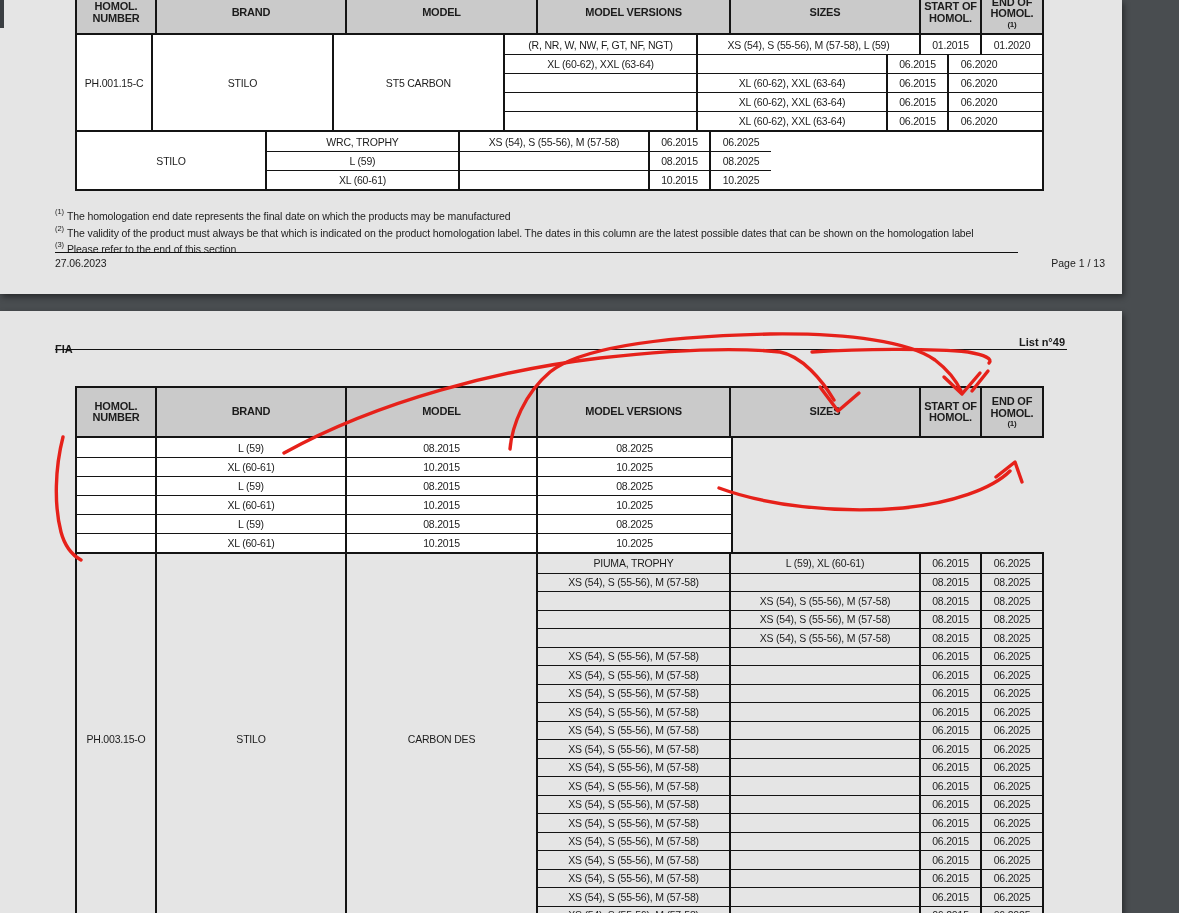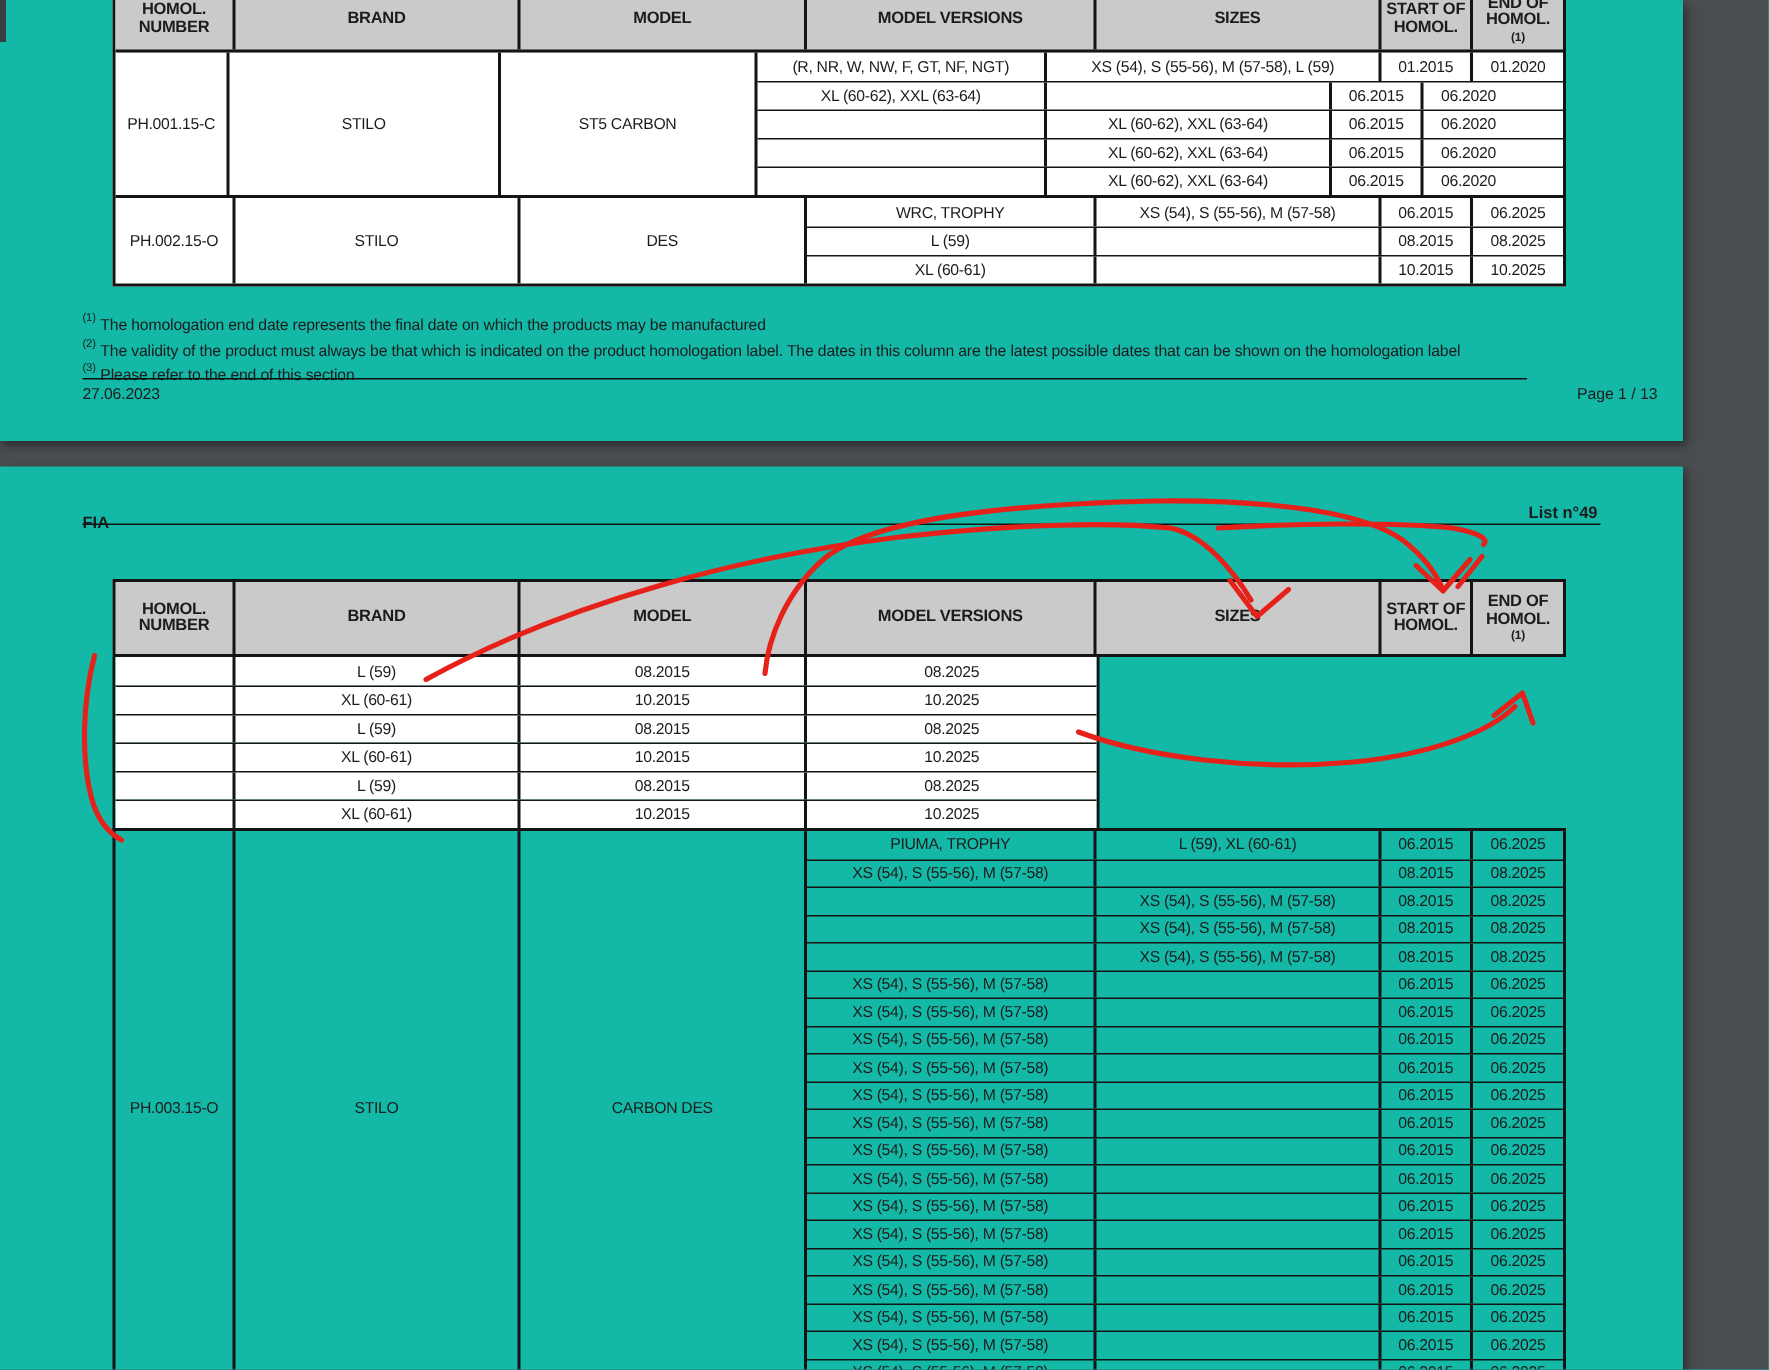--- a/index.html
+++ b/index.html
@@ -7,21 +7,21 @@
     --hd:#cacaca;
     --red:#e6211a;
     --bg:#494d50;
   }
   *{box-sizing:border-box;margin:0;padding:0}
   html,body{width:1179px;height:913px}
   body{
     position:relative;overflow:hidden;background:var(--bg);
     font-family:"Liberation Sans",sans-serif;color:#1c1c1c;
   }
-  .page{position:absolute;left:0;width:1122px;background:#14b8a6;box-shadow:2px 3px 6px rgba(0,0,0,.45);overflow:hidden}
+  .page{position:absolute;left:0;width:1122px;background:#e5e5e5;box-shadow:2px 3px 6px rgba(0,0,0,.45);overflow:hidden}
   #page1{top:0;height:294px}
   #page2{top:311px;height:700px}
   .notch{position:absolute;left:0;top:0;width:4px;height:28px;background:#3a3e42}
 
   
   .cell{display:flex;align-items:center;justify-content:center;text-align:center;overflow:hidden;letter-spacing:-0.2px}
   .tbl{position:absolute;border:2px solid var(--bd);background:#fff}
   .hdr{display:flex;background:var(--hd);border-bottom:2px solid var(--bd)}
   .hcell{flex-direction:column;font-weight:700;font-size:11px;line-height:11.5px;border-right:2px solid var(--bd);padding:0 2px;height:100%}
   .hcell:last-child{border-right:none}
@@ -122,23 +122,21 @@
             </div>
             <div class="drow">
               <div class="cell dcell" style="width: 193px;"></div>
               <div class="cell dcell" style="width: 190px;">XL (60-62), XXL (63-64)</div>
               <div class="cell dcell" style="width: 61px;">06.2015</div>
               <div class="cell dcell" style="width: 60px;">06.2020</div>
             </div>
           </div>
         </div>
         <div class="grp">
-          <div class="cell gcell" style="width: 80px;">PH.002.15-O</div>
           <div class="cell gcell" style="width: 190px;">STILO</div>
-          <div class="cell gcell" style="width: 191px;">DES</div>
           <div class="grows">
             <div class="drow">
               <div class="cell dcell" style="width: 193px;">WRC, TROPHY</div>
               <div class="cell dcell" style="width: 190px;">XS (54), S (55-56), M (57-58)</div>
               <div class="cell dcell" style="width: 61px;">06.2015</div>
               <div class="cell dcell" style="width: 60px;">06.2025</div>
             </div>
             <div class="drow">
               <div class="cell dcell" style="width: 193px;">L (59)</div>
               <div class="cell dcell" style="width: 190px;"></div>

